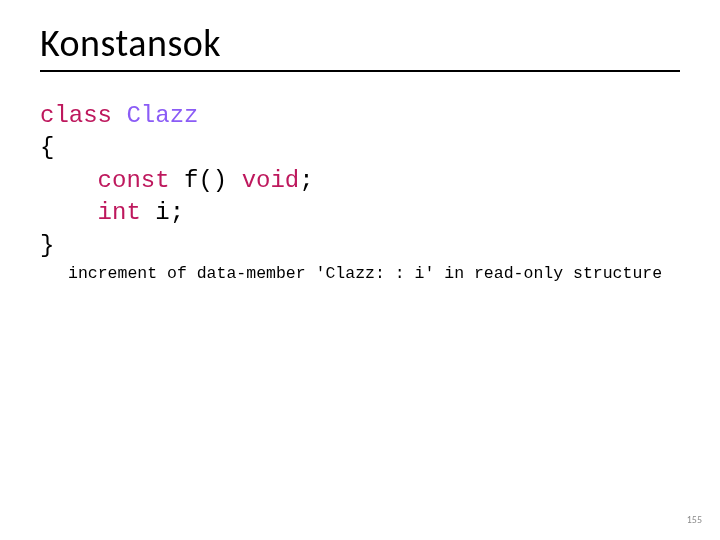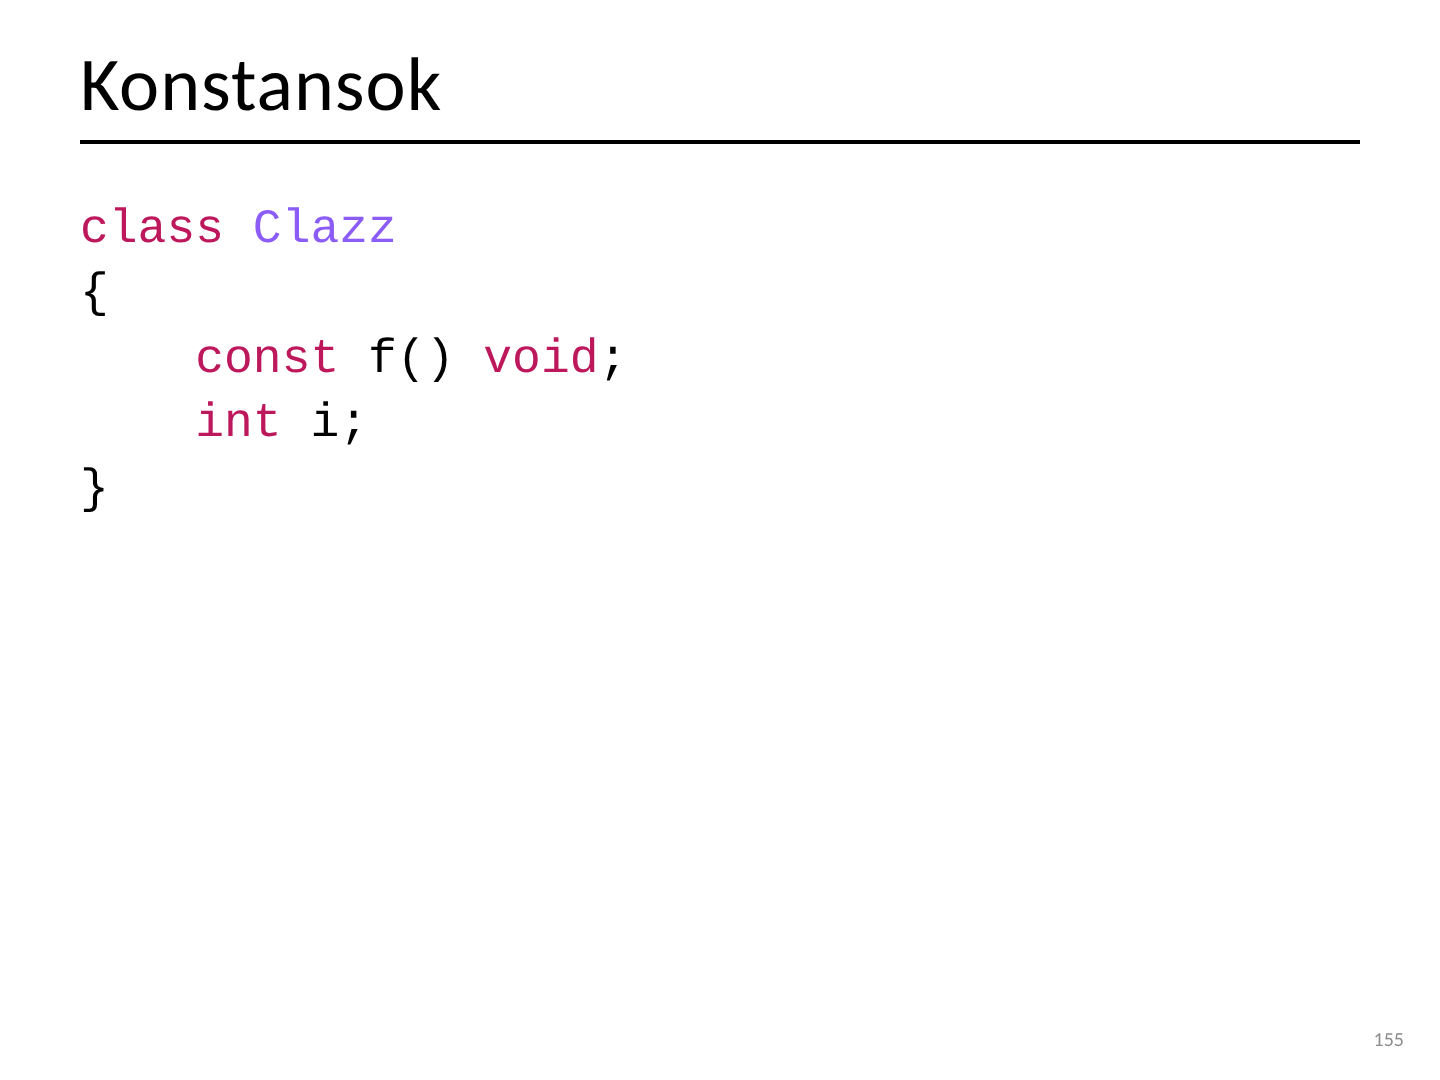--- a/index.html
+++ b/index.html
@@ -66,16 +66,17 @@
 
   <div class="title">Konstansok</div>
 
   <div class="code"><span class="kw-blue">class</span><span class="kw-green"> Clazz</span>
 <span>{</span>
     <span class="kw-blue">const</span><span> f() </span><span class="kw-blue">void</span><span>;</span>
     <span class="kw-blue">int</span><span> i;</span>
 <span>}</span></div>
 
 
+  <div class="output">increment of data-member 'Clazz: : i' in read-only structure</div>
 
   <div class="pagenum">155</div>
 
 </div>
 
 </body></html>

